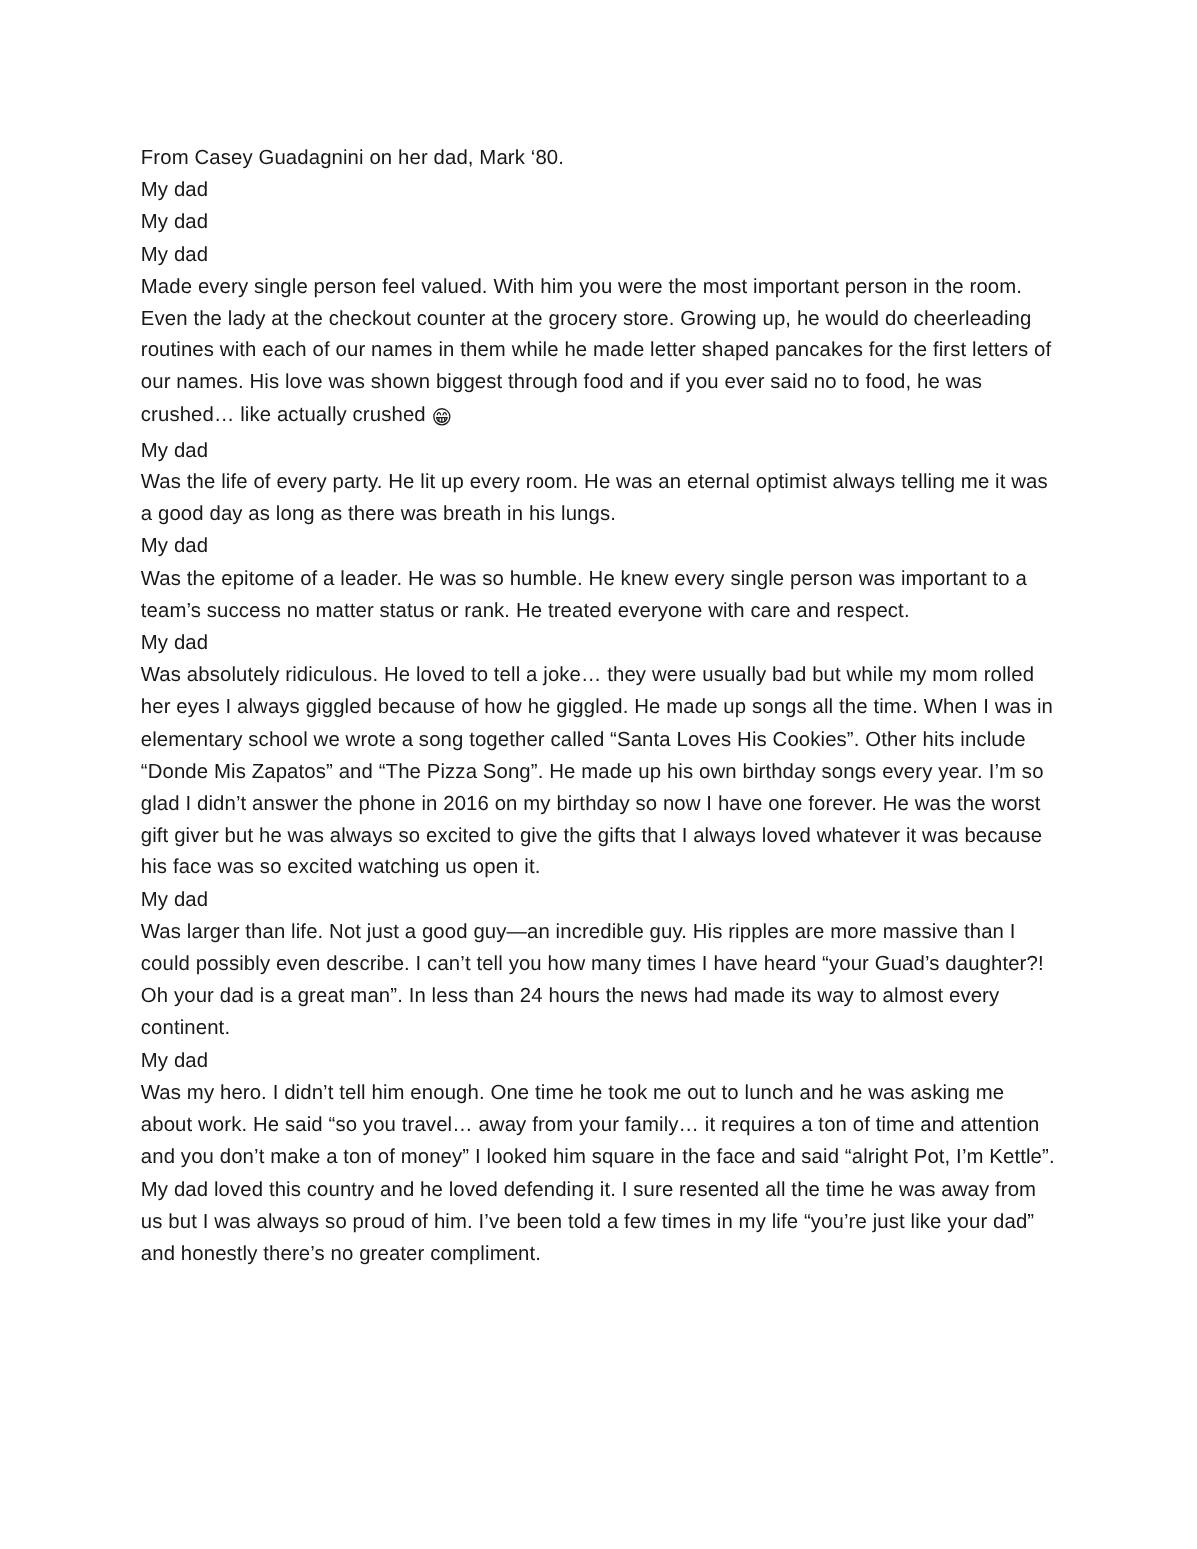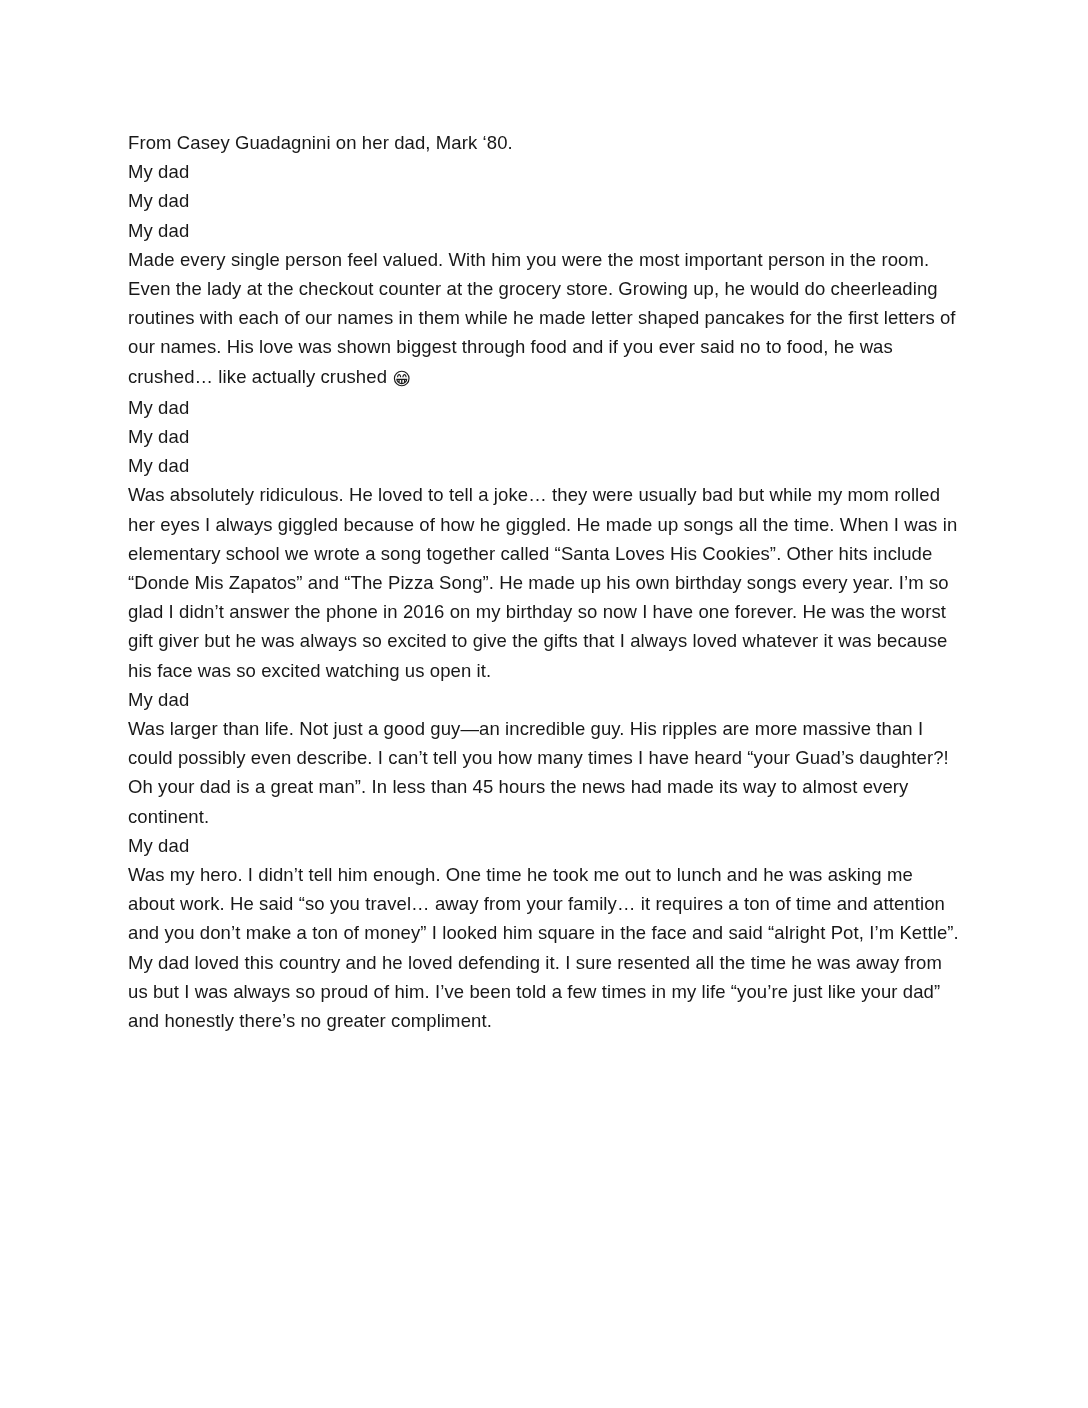--- a/index.html
+++ b/index.html
@@ -42,21 +42,23 @@
 <body>
 
 <div class="page">
   <div class="doc-body">
     <p class="para">From Casey Guadagnini on her dad, Mark ‘80.</p>
     <p class="para">My dad</p>
     <p class="para">My dad</p>
     <p class="para">My dad</p>
     <p class="para"><span>Made every single person feel valued. With him you were the most important person in the room. Even the lady at the checkout counter at the grocery store. Growing up, he would do cheerleading routines with each of our names in them while he made letter shaped pancakes for the first letters of our names. His love was shown biggest through food and if you ever said no to food, he was crushed… like actually crushed </span><span class="emoji">😁</span></p>
     <p class="para">My dad</p>
+    <p class="para">Was the life of every party. He lit up every room. He was an eternal optimist always telling me it was a good day as long as there was breath in his lungs.</p>
     <p class="para">My dad</p>
+    <p class="para">Was the epitome of a leader. He was so humble. He knew every single person was important to a team’s success no matter status or rank. He treated everyone with care and respect.</p>
     <p class="para">My dad</p>
     <p class="para">Was absolutely ridiculous. He loved to tell a joke… they were usually bad but while my mom rolled her eyes I always giggled because of how he giggled. He made up songs all the time. When I was in elementary school we wrote a song together called “Santa Loves His Cookies”. Other hits include “Donde Mis Zapatos” and “The Pizza Song”. He made up his own birthday songs every year. I’m so glad I didn’t answer the phone in 2016 on my birthday so now I have one forever. He was the worst gift giver but he was always so excited to give the gifts that I always loved whatever it was because his face was so excited watching us open it.</p>
     <p class="para">My dad</p>
-    <p class="para">Was larger than life. Not just a good guy—an incredible guy. His ripples are more massive than I could possibly even describe. I can’t tell you how many times I have heard “your Guad’s daughter?! Oh your dad is a great man”. In less than 45 hours the news had made its way to almost every continent.</p>
+    <p class="para">Was larger than life. Not just a good guy—an incredible guy. His ripples are more massive than I could possibly even describe. I can’t tell you how many times I have heard “your Guad’s daughter?! Oh your dad is a great man”. In less than 24 hours the news had made its way to almost every continent.</p>
     <p class="para">My dad</p>
     <p class="para">Was my hero. I didn’t tell him enough. One time he took me out to lunch and he was asking me about work. He said “so you travel… away from your family… it requires a ton of time and attention and you don’t make a ton of money” I looked him square in the face and said “alright Pot, I’m Kettle”. My dad loved this country and he loved defending it. I sure resented all the time he was away from us but I was always so proud of him. I’ve been told a few times in my life “you’re just like your dad” and honestly there’s no greater compliment.</p>
   </div>
 </div>
 
 </body></html>

